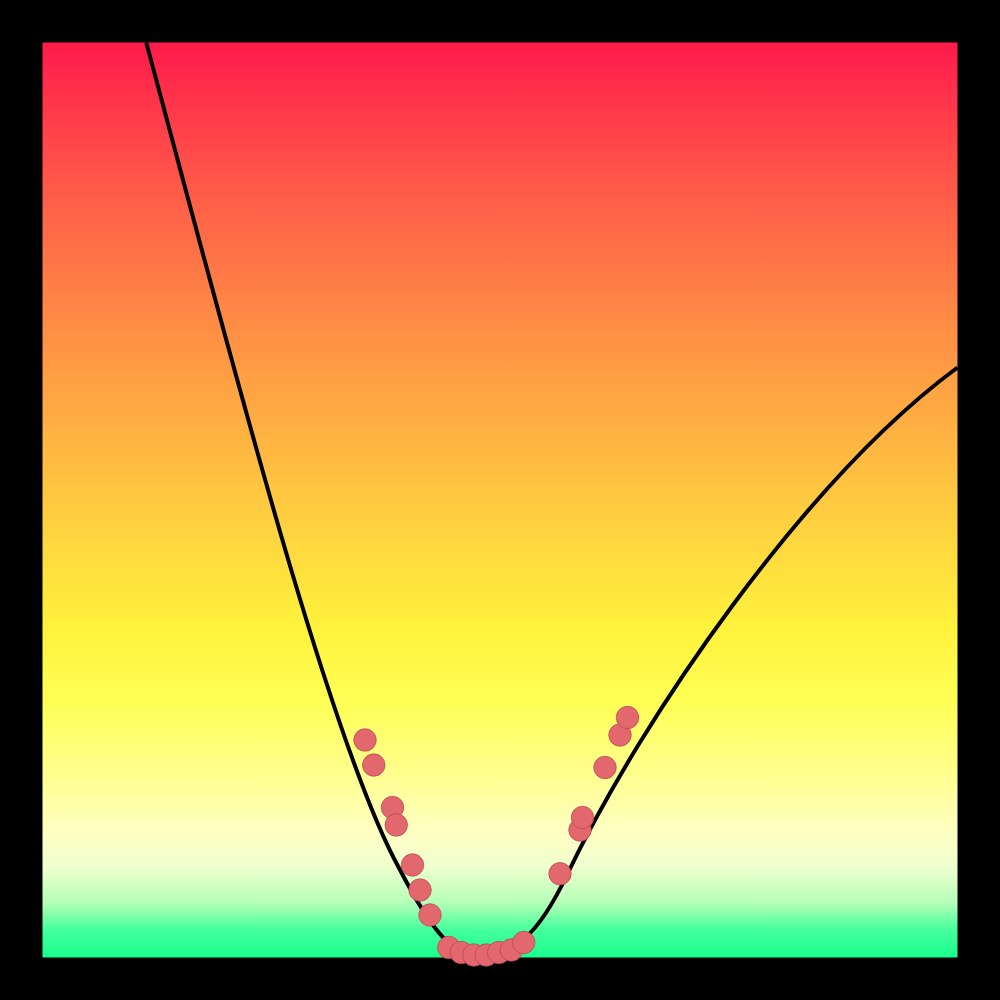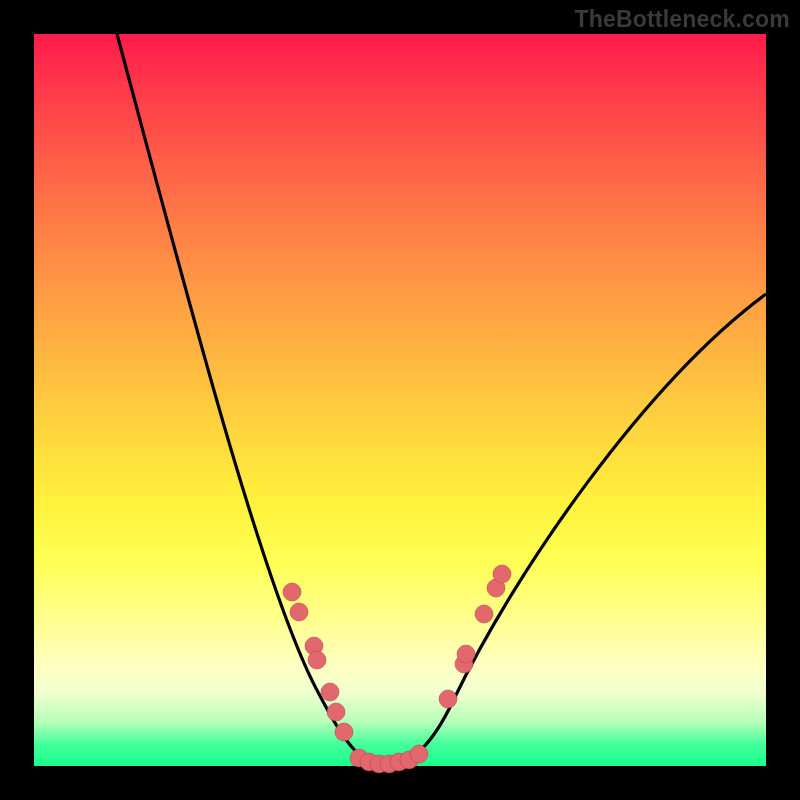--- a/index.html
+++ b/index.html
@@ -64,21 +64,20 @@
   .dot {
     fill: #e2686e;
     stroke: #b9454c;
     stroke-width: 0.6;
   }
 </style>
 </head>
 <body>
 
 <div class="frame">
-  <div class="watermark">TheBottleneck.com</div>
 
   <div class="plot-area">
     <svg class="curve" viewBox="0 0 732 732" preserveAspectRatio="none">
       <path fill="none" stroke="#000" stroke-width="3.2" d="M 83 0 C 150 250, 230 560, 285 660 C 315 718, 330 730, 350 730 C 375 730, 395 718, 420 665 C 480 540, 610 350, 732 260"></path>
 
       <circle class="dot" r="9" cx="258" cy="558"></circle>
       <circle class="dot" r="9" cx="265" cy="578"></circle>
       <circle class="dot" r="9" cx="280" cy="612"></circle>
       <circle class="dot" r="9" cx="283" cy="626"></circle>
       <circle class="dot" r="9" cx="296" cy="658"></circle>

